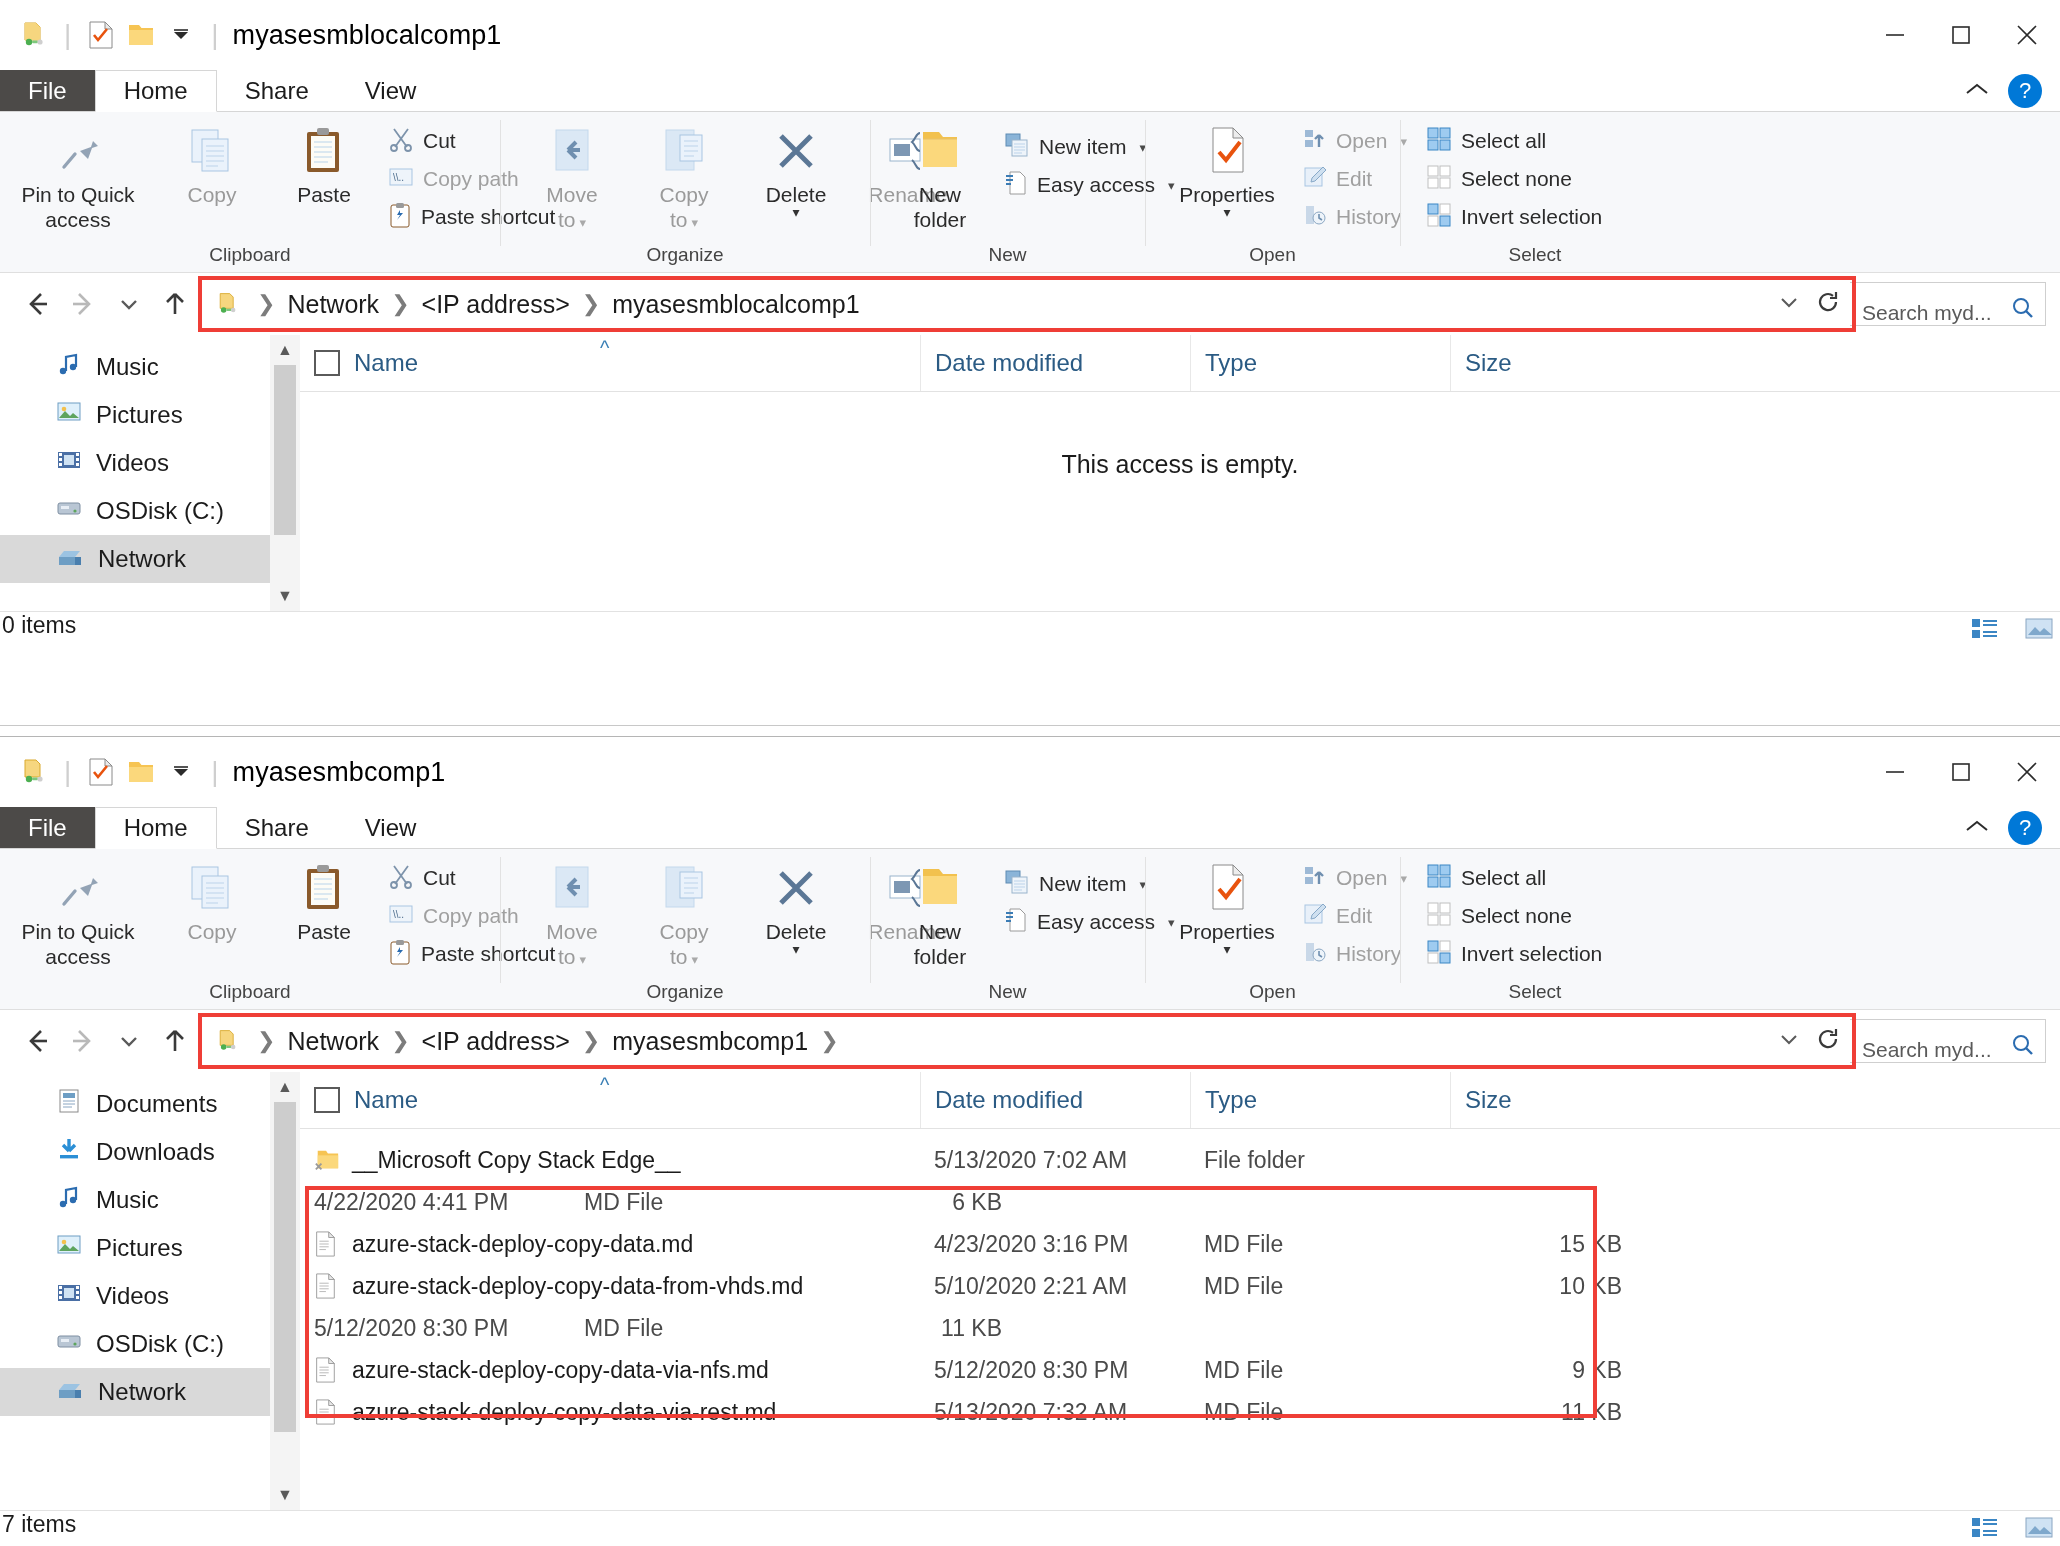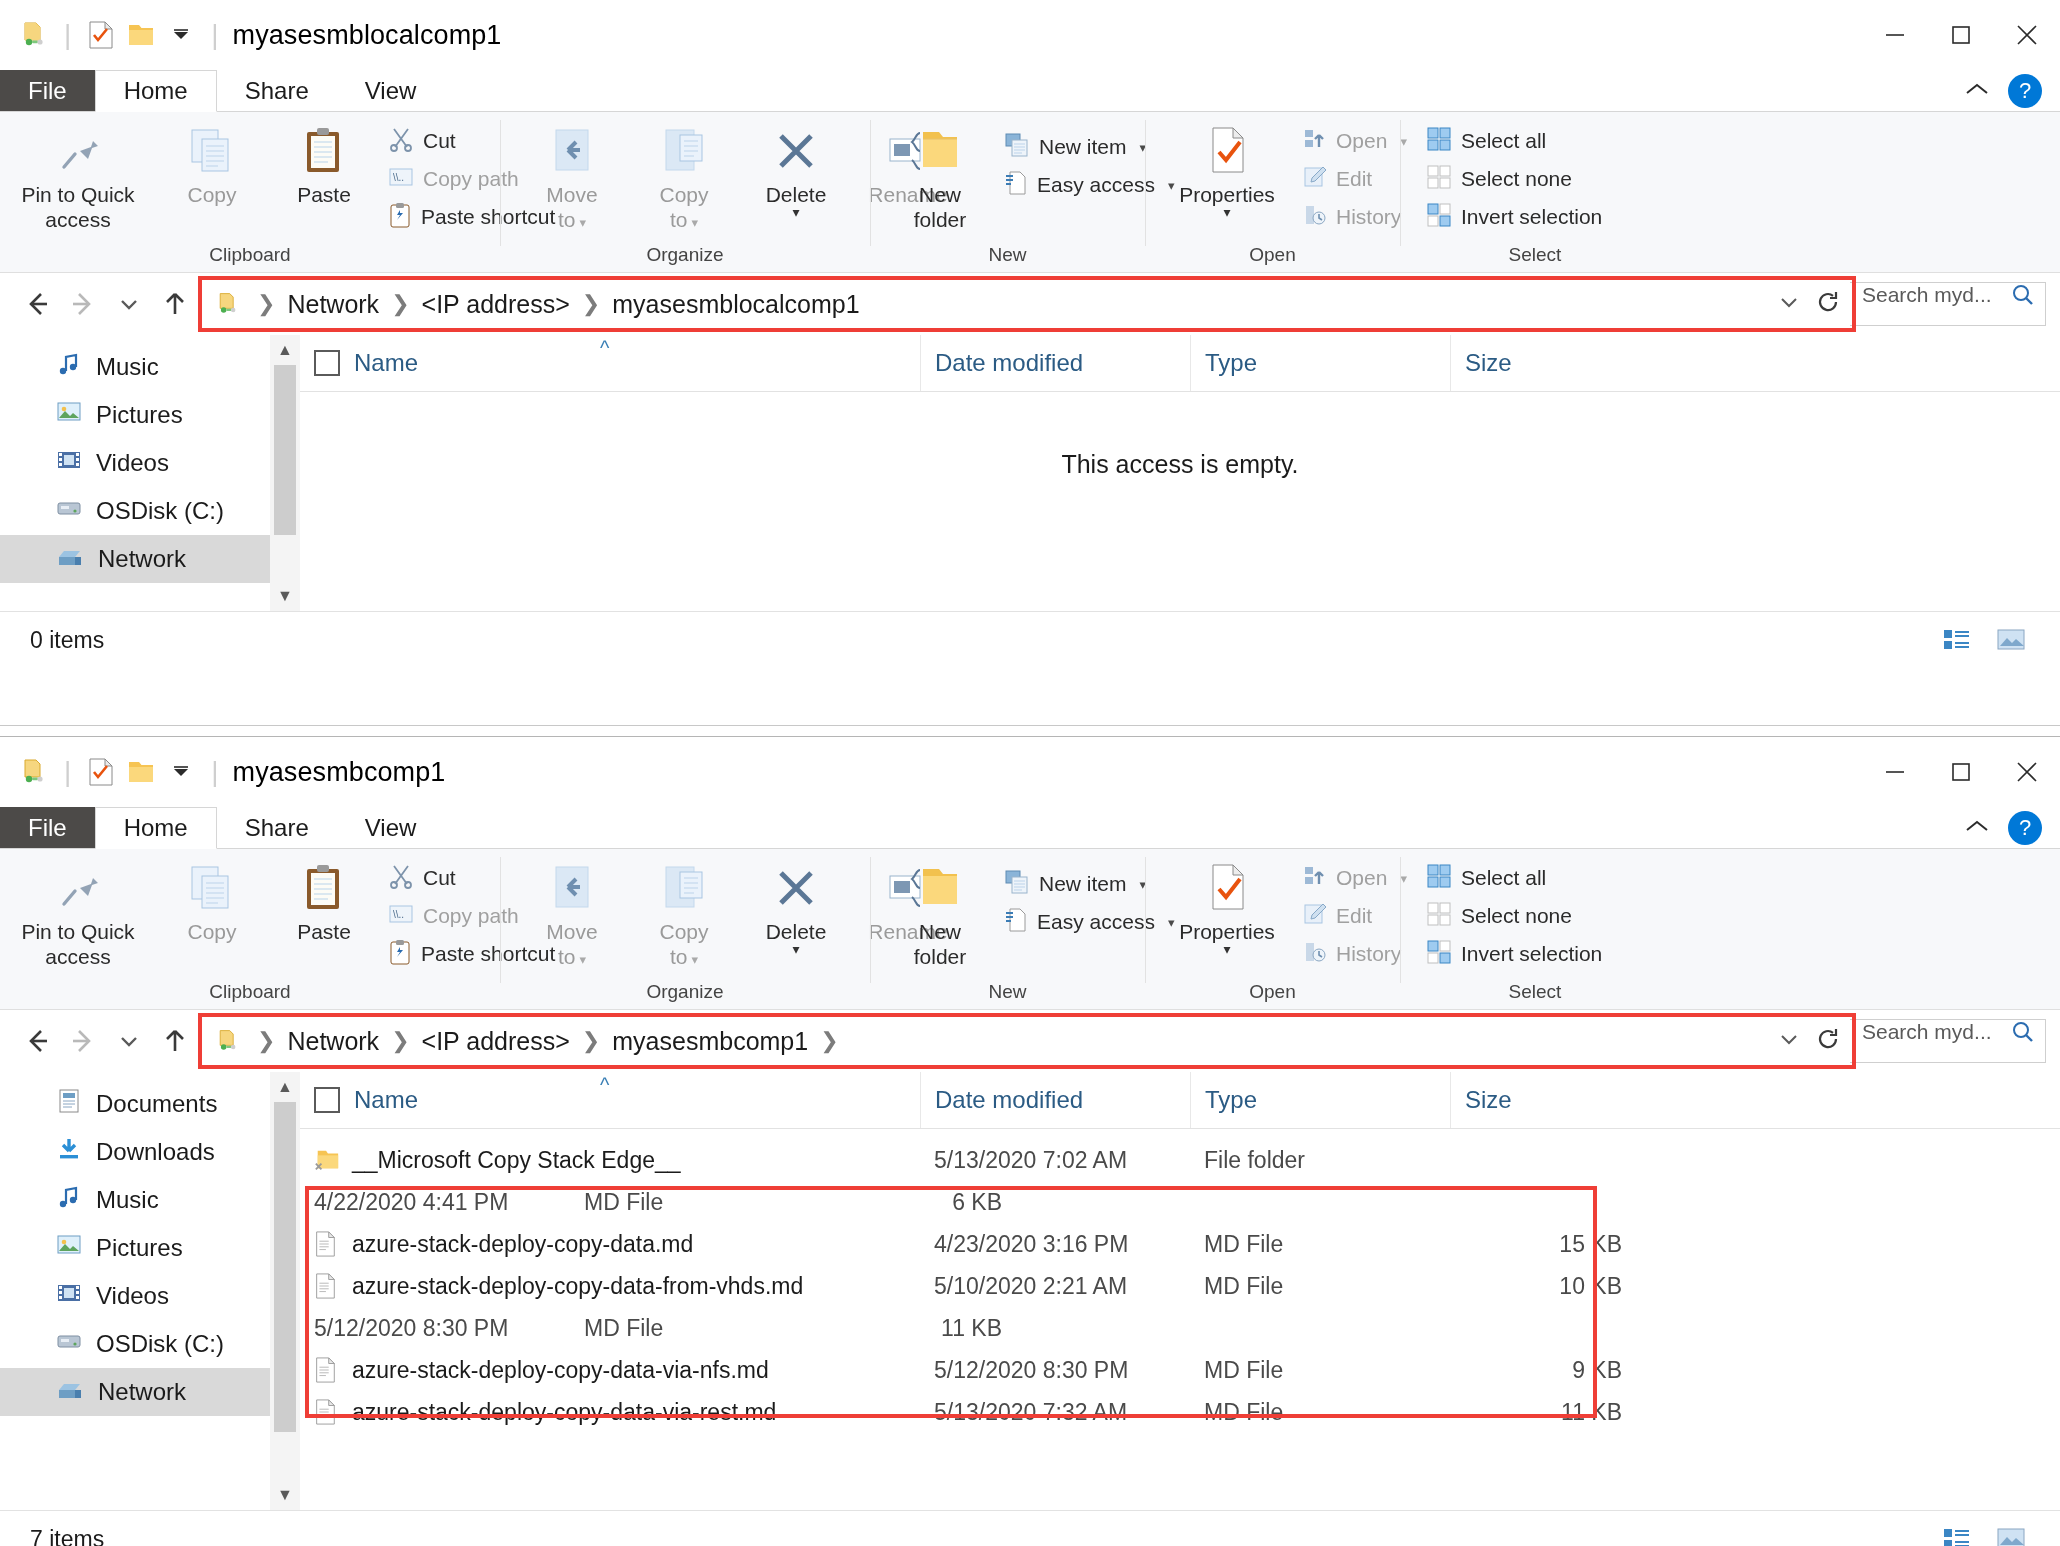--- a/index.html
+++ b/index.html
@@ -45,21 +45,21 @@
   .bigcaret{font-size:14px;color:#333;line-height:10px;}
 
   
   .addrrow{height:62px;display:flex;align-items:center;background:#fff;padding:0 14px;gap:0;}
   .navbtn{width:46px;height:46px;display:flex;align-items:center;justify-content:center;}
   .addrbox{flex:1;height:44px;border:1px solid #cfcfcf;display:flex;align-items:center;background:#fff;margin-left:6px;box-sizing:border-box;position:relative;}
   .addrbox.hl{outline:4px solid #ef3e36;outline-offset:2px;border-color:#fff;}
   .crumbs{display:flex;align-items:center;font-size:25px;color:#1b1b1b;padding-left:10px;gap:0;overflow:hidden;white-space:nowrap;}
   .crumbs .sep{color:#7c7c7c;font-size:22px;padding:0 12px;}
   .addr-right{margin-left:auto;display:flex;align-items:center;padding-right:8px;gap:14px;}
-  .searchbox{width:196px;height:44px;border:1px solid #cfcfcf;border-left:none;display:flex;align-items:flex-start;justify-content:space-between;padding:0 10px 0 12px;box-sizing:border-box;font-size:21px;color:#5a5a5a;}
+  .searchbox{width:196px;height:44px;border:1px solid #cfcfcf;border-left:none;display:flex;align-items:flex-end;justify-content:space-between;padding:0 10px 0 12px;box-sizing:border-box;font-size:21px;color:#5a5a5a;}
 
   
   .content{display:flex;background:#fff;position:relative;}
   .navpane{width:300px;box-sizing:border-box;border-right:0;padding-top:8px;position:relative;}
   .navitem{display:flex;align-items:center;gap:14px;height:48px;padding-left:56px;font-size:24px;color:#1b1b1b;}
   .navitem.sel{background:#d9d9d9;}
   .navscroll{position:absolute;right:0;top:0;bottom:0;width:30px;background:#f4f4f4;display:flex;flex-direction:column;align-items:center;justify-content:space-between;}
   .navscroll .arw{font-size:16px;color:#5a5a5a;height:30px;display:flex;align-items:center;}
   .navscroll .thumb{position:absolute;width:22px;background:#cdcdcd;left:4px;}
 
@@ -70,21 +70,21 @@
   .sortmark{position:absolute;font-size:20px;color:#3a7fb5;top:2px;}
   .chk{width:26px;height:26px;border:2px solid #5a5a5a;box-sizing:border-box;}
   .row{display:flex;align-items:center;height:42px;font-size:23px;color:#1b1b1b;}
   .row .c{display:flex;align-items:center;height:42px;box-sizing:border-box;padding-left:14px;white-space:nowrap;overflow:hidden;}
   .row .c.date,.row .c.type{color:#4a4a4a;}
   .row .c.size{justify-content:flex-end;padding-right:18px;color:#4a4a4a;}
   .empty-msg{text-align:center;font-size:25px;color:#1b1b1b;padding-top:58px;}
   .redbox{position:absolute;border:4px solid #ef3e36;box-sizing:border-box;pointer-events:none;}
 
   
-  .statusbar{height:56px;border-top:1px solid #e2e2e2;display:flex;align-items:center;padding:0 30px;font-size:23px;color:#1b1b1b;background:#fff;}
+  .statusbar{height:56px;border-top:1px solid #e2e2e2;display:flex;align-items:flex-start;padding:0 2px;font-size:23px;color:#1b1b1b;background:#fff;}
   .status-right{margin-left:auto;display:flex;align-items:center;gap:16px;}
   .viewbtn{width:38px;height:34px;display:flex;align-items:center;justify-content:center;}
   svg{overflow:visible;}
 </style>
 </head>
 <body>
 
 <div class="win win-top">
 
   <div class="titlebar">

